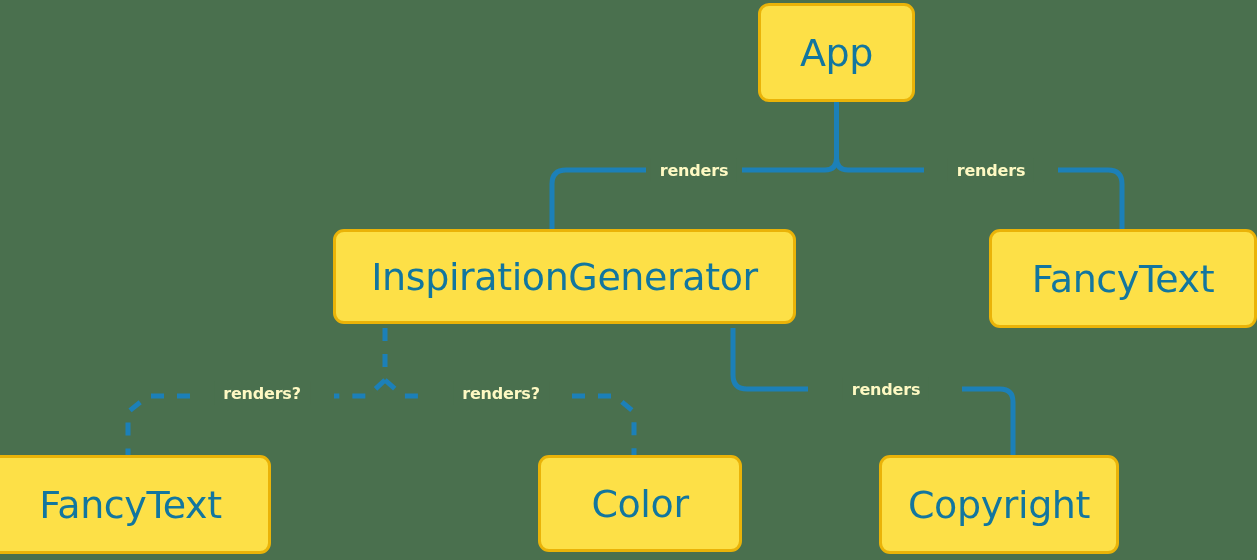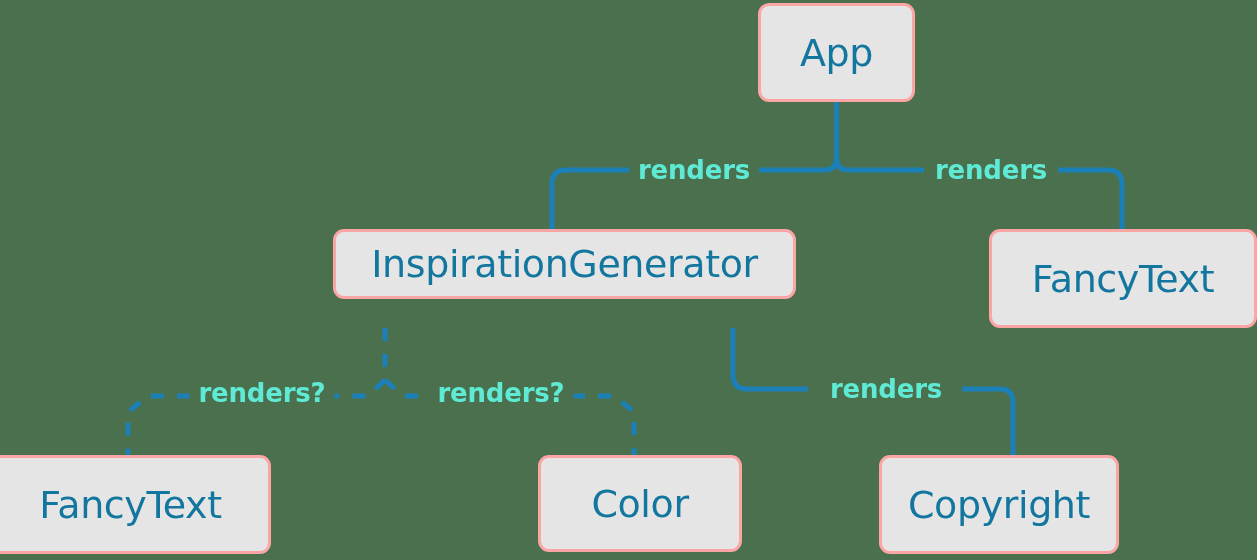--- a/index.html
+++ b/index.html
@@ -18,38 +18,38 @@
   #diagram-svg {
     position: absolute;
     inset: 0;
     width: 1257px;
     height: 560px;
     display: block;
   }
   .node-box {
     position: absolute;
     box-sizing: border-box;
-    background: #e5e5e5;
-    border: 3px solid #fca5a5;
+    background: #fde047;
+    border: 3px solid #eab308;
     border-radius: 11px;
     display: flex;
     align-items: center;
     justify-content: center;
     color: #12769f;
     font-size: 38px;
     font-family: "DejaVu Sans", sans-serif;
     font-weight: 400;
     letter-spacing: -0.4px;
     white-space: nowrap;
     z-index: 3;
   }
   .edge-label {
     position: absolute;
-    color: #5eead4;
-    font-size: 26px;
+    color: #fef9c3;
+    font-size: 16px;
     font-family: "DejaVu Sans", sans-serif;
     font-weight: 700;
     letter-spacing: -0.2px;
     white-space: nowrap;
     transform: translate(-50%, -50%);
     z-index: 4;
     padding: 0 2px;
     background: transparent;
   }
   .edge-label::before {
@@ -86,21 +86,21 @@
       <path d="M 385 380 L 368 396 L 334 396 M 190 396 L 148 396 L 128 412 L 128 455"></path>
 
       <path d="M 385 380 L 403 396 L 425 396 M 572 396 L 615 396 L 634 412 L 634 455"></path>
     </g>
   </svg>
 
   <div class="node-box" style="left:758px;  top:3px;   width:157px; height:99px;">
     <span>App</span>
   </div>
 
-  <div class="node-box" style="left:333px;  top:229px; width:463px; height:70px;">
+  <div class="node-box" style="left:333px;  top:229px; width:463px; height:95px;">
     <span>InspirationGenerator</span>
   </div>
 
   <div class="node-box" style="left:989px;  top:229px; width:268px; height:99px;">
     <span>FancyText</span>
   </div>
 
   <div class="node-box" style="left:-10px;  top:455px; width:281px; height:99px;">
     <span>FancyText</span>
   </div>

